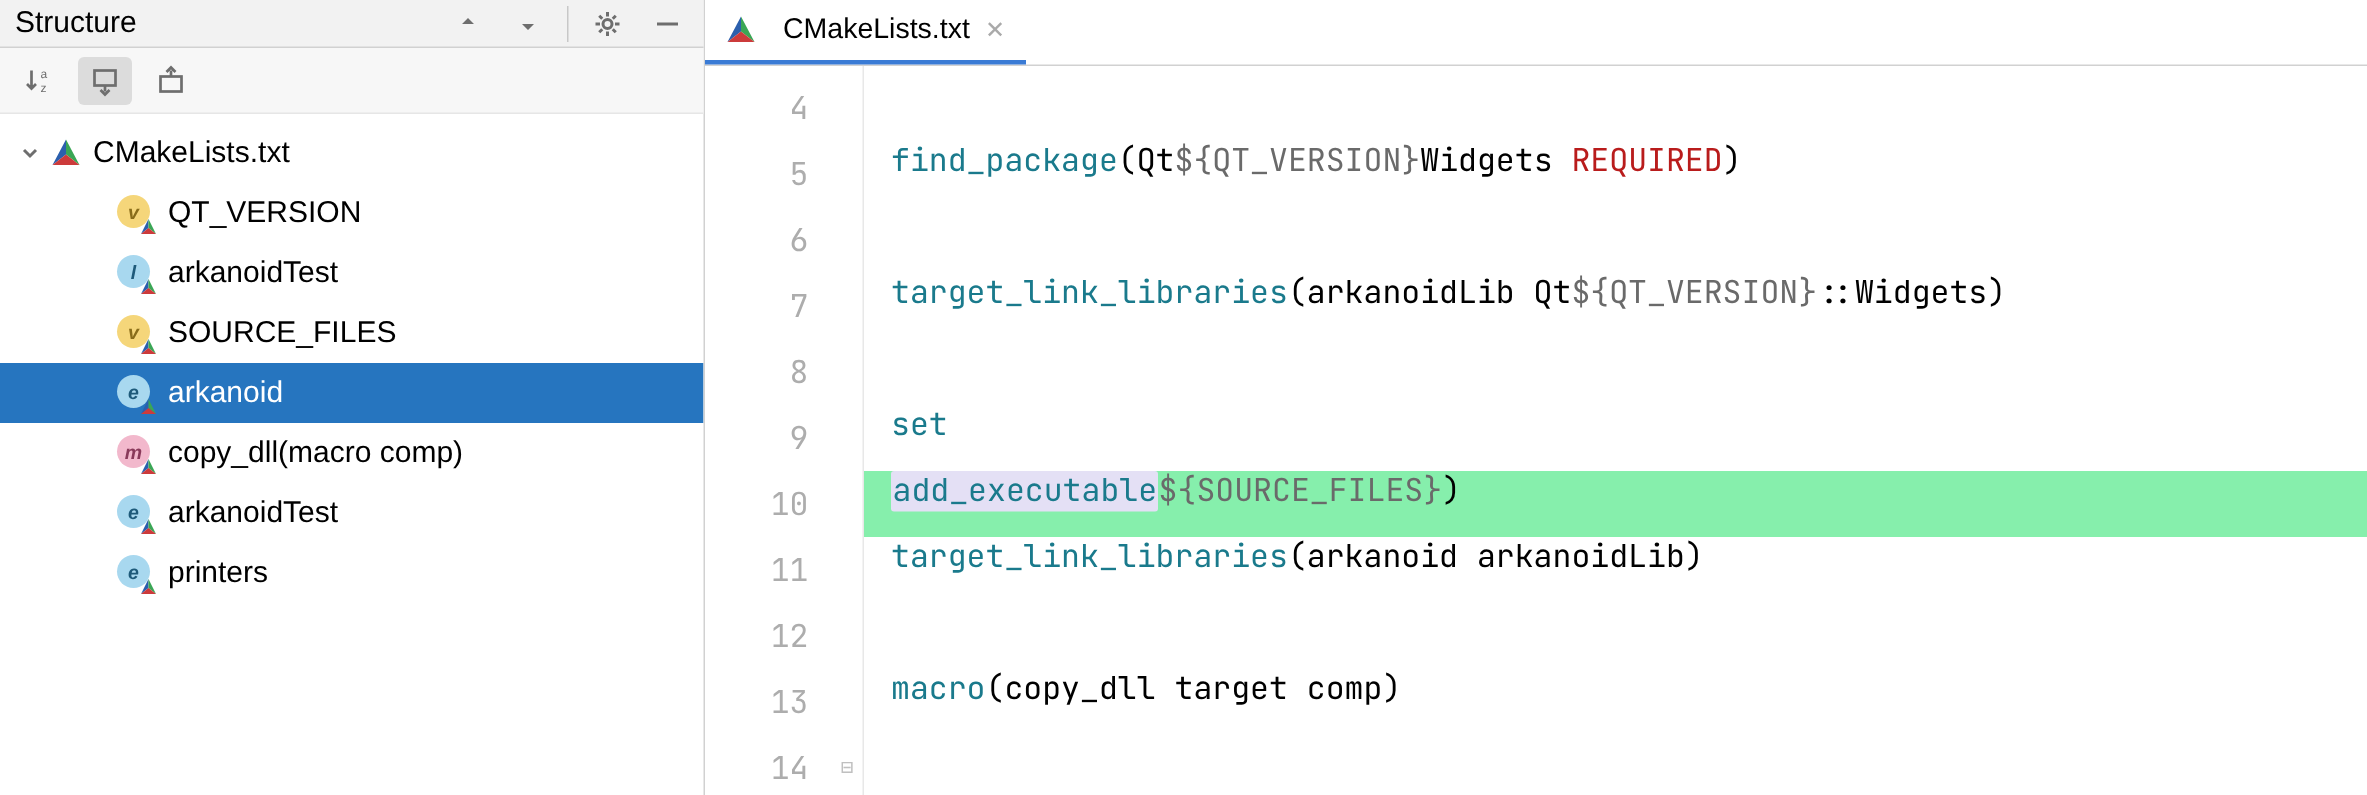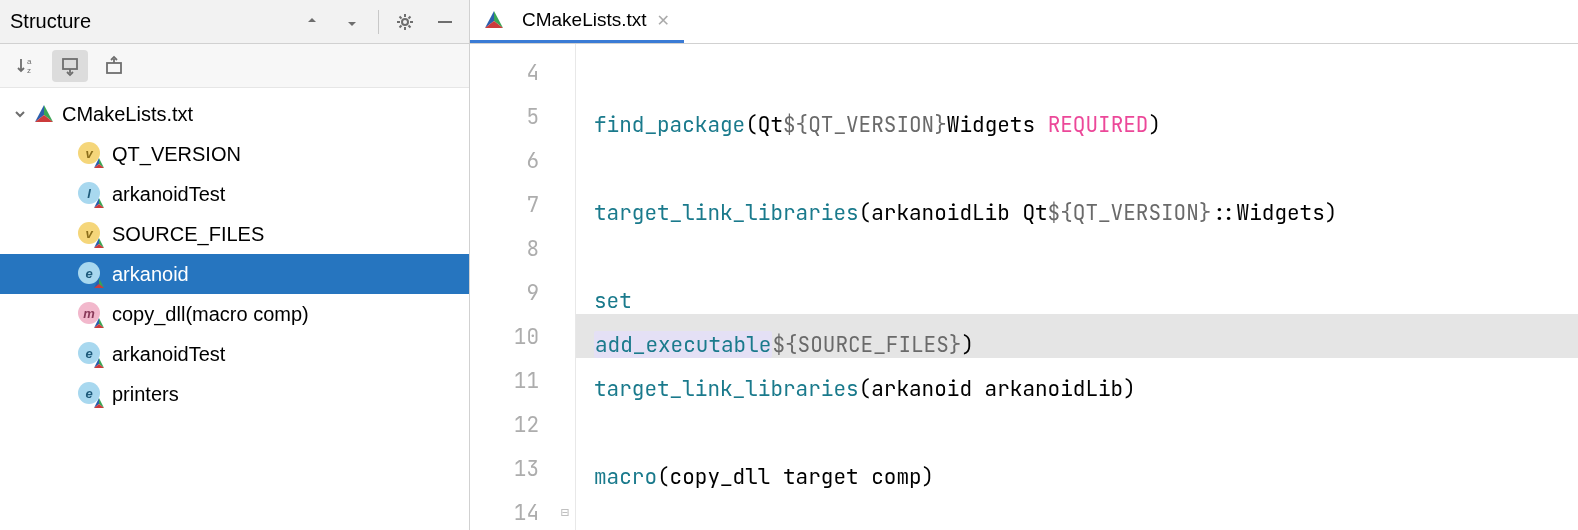--- a/index.html
+++ b/index.html
@@ -14,21 +14,21 @@
   display: flex;
 }
 .sidebar {
   width: 470px;
   border-right: 1px solid #d1d1d1;
   display: flex;
   flex-direction: column;
   background: #fff;
 }
 .sidebar-header {
-  height: 44px;
+  height: 32px;
   background: #f2f2f2;
   border-bottom: 1px solid #d1d1d1;
   display: flex;
   align-items: center;
   padding: 0 10px;
   gap: 43px;
 }
 .sidebar-title {
   font-size: 20px;
   flex: 1;
@@ -201,31 +201,31 @@
 .code {
   flex: 1;
   padding-top: 6px;
   font-family: "JetBrains Mono", "Menlo", monospace;
   font-size: 21px;
   overflow: hidden;
 }
 .code-line {
   height: 44px;
   display: flex;
-  align-items: flex-end;
+  align-items: flex-start;
   padding-left: 18px;
   white-space: pre;
 }
 .code-line.hl {
-  background: #e5e5e5;
+  background: #86efac;
 }
 .tok-fn { color: #1a7a8c; }
-.tok-kw { color: #ec4899; }
+.tok-kw { color: #b91c1c; }
 .tok-var { color: #6a6a6a; }
-.tok-txt { color: #000; margin-top: 10px; }
+.tok-txt { color: #000; }
 .exec-hl { background: #e4e0f5; border-radius: 2px; padding: 0 1px; }
 </style>
 </head>
 <body>
 
 <div class="sidebar">
   <div class="sidebar-header">
     <div class="sidebar-title">Structure</div>
     <div class="header-actions">
       <div class="icon-btn">

